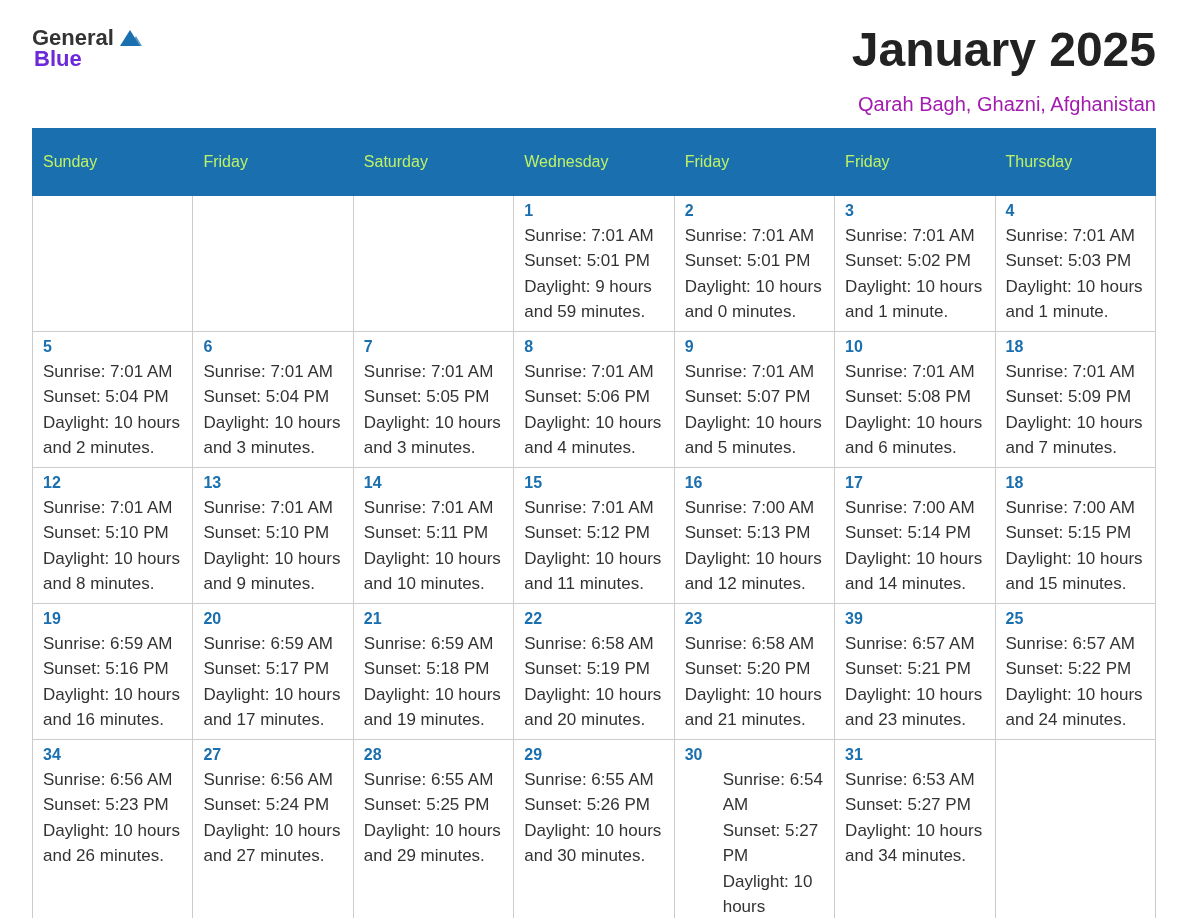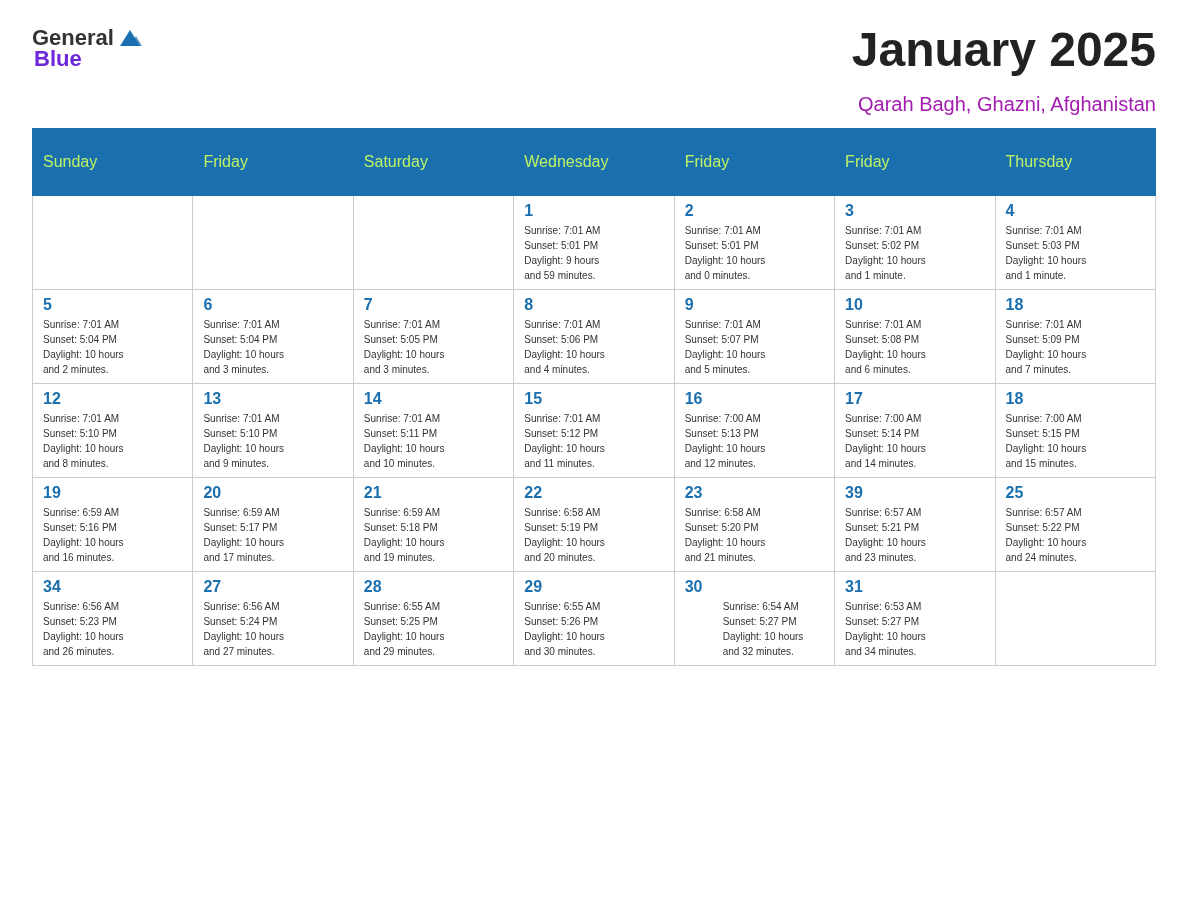--- a/index.html
+++ b/index.html
@@ -75,21 +75,21 @@
       color: #333;
     }
     .day-number {
       font-size: 16px;
       font-weight: bold;
       color: #1a6faf;
       display: block;
       margin-bottom: 3px;
     }
     .day-info {
-      font-size: 10px;
+      font-size: 17px;
       color: #333;
       line-height: 1.5;
     }
     .empty-cell {
       background: #fff;
     }
     tr:last-child td {
       border-bottom: 1px solid #ccc;
     }
   </style>

